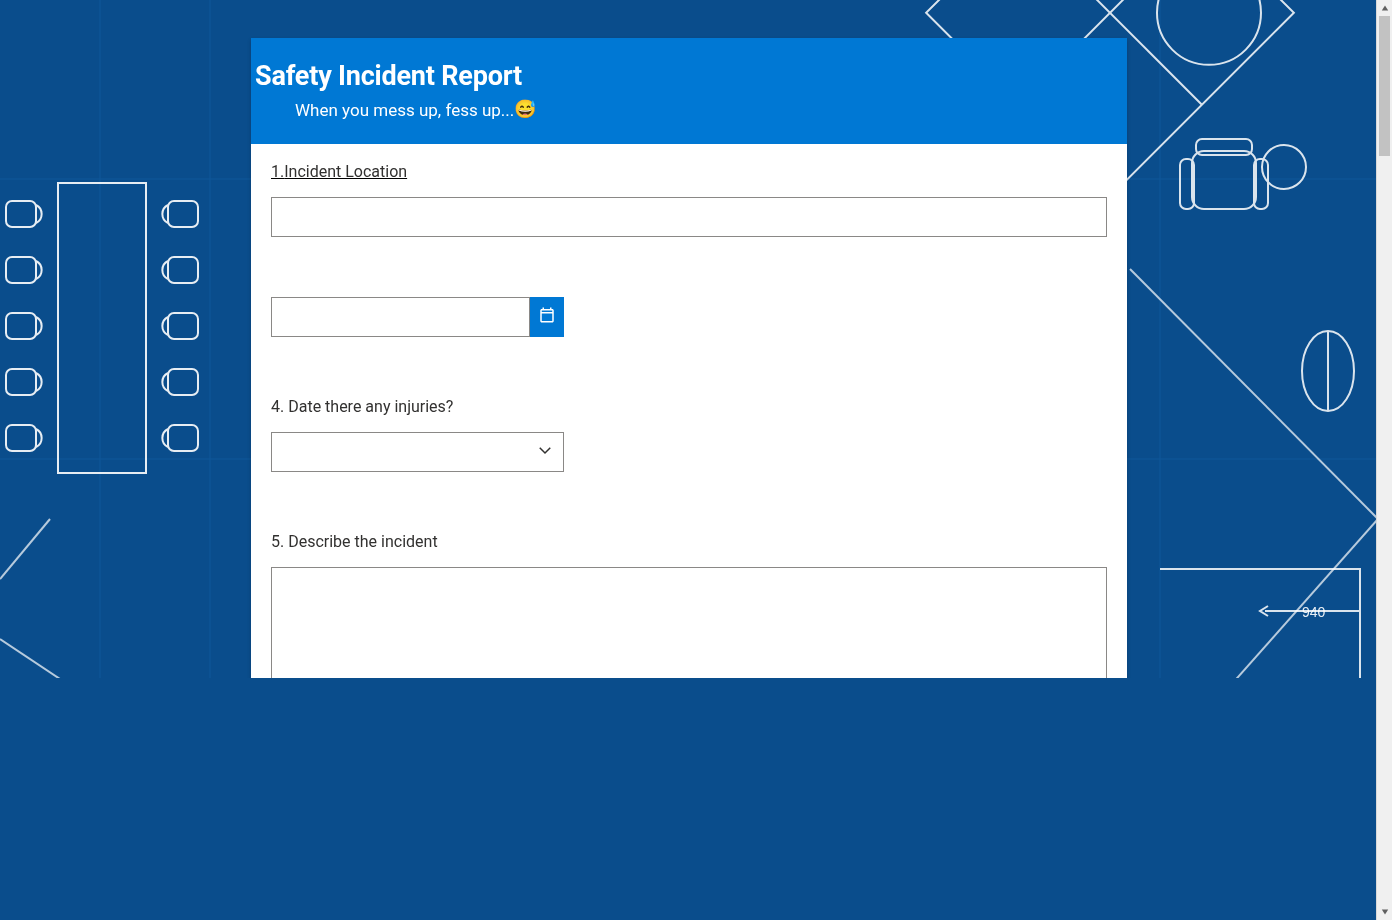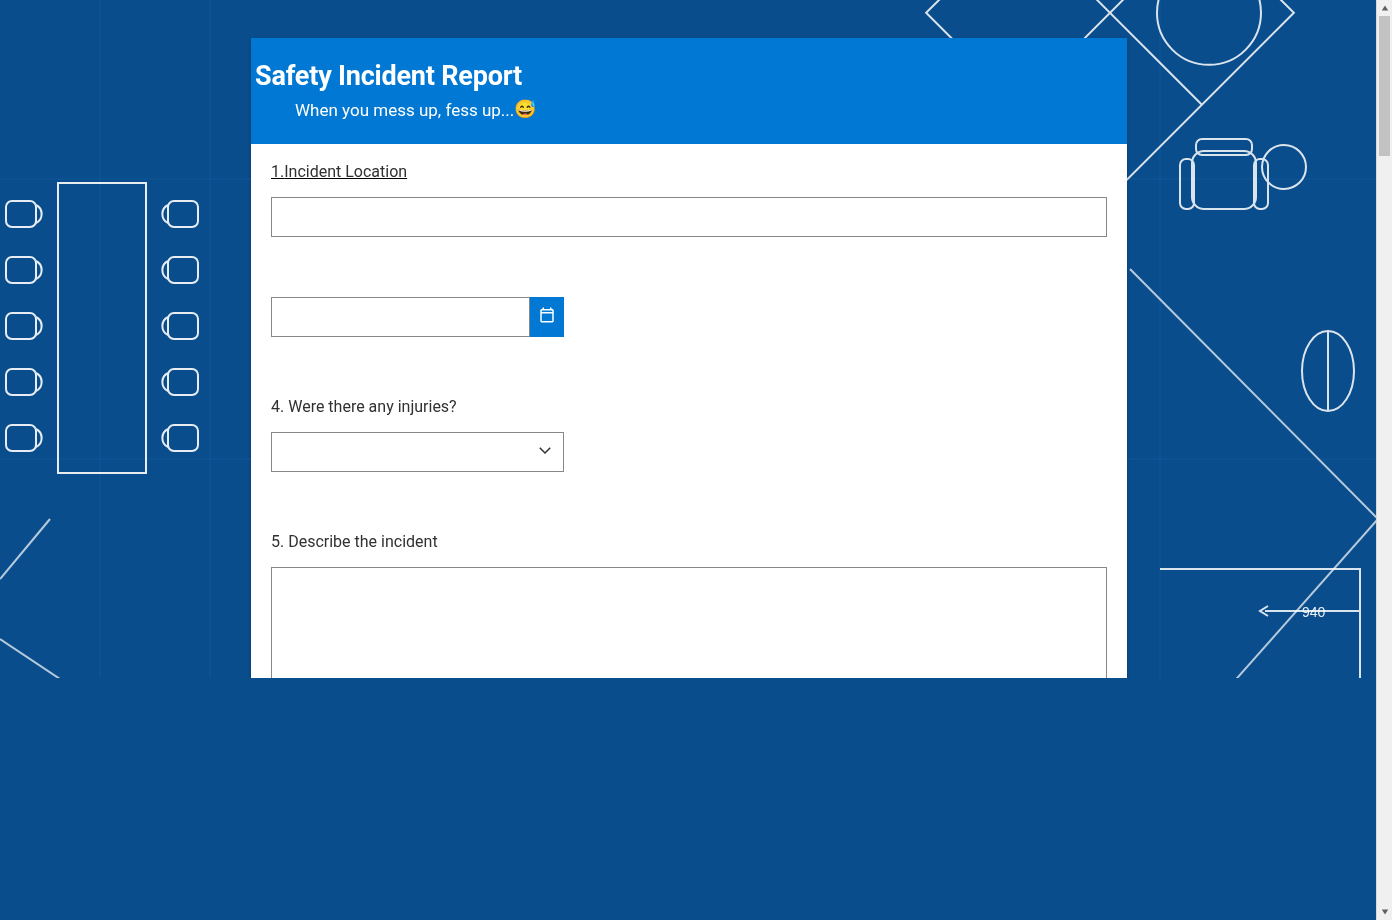--- a/index.html
+++ b/index.html
@@ -296,21 +296,21 @@
                   <path d="M19 4h-1V2h-2v2H8V2H6v2H5C3.9 4 3 4.9 3 6v14c0 1.1.9 2 2 2h14c1.1 0 2-.9 2-2V6c0-1.1-.9-2-2-2zm0 16H5V10h14v10zm0-12H5V6h14v2z"></path>
                 </svg>
             </span>
           </div>
         </div>
       </div>
 
 
       <div class="question">
         <div class="q-label">
-          <span>4.</span> <span>Were there any injuries?</span>
+          <span>4.</span> <span>Date there any injuries?</span>
         </div>
         <div class="select-wrap">
           <select class="select-input">
             <option value=""></option>
           </select>
           <span class="select-chevron">
             <svg viewBox="0 0 24 24">
                 <polyline points="5 9 12 16 19 9"></polyline>
               </svg>
           </span>

